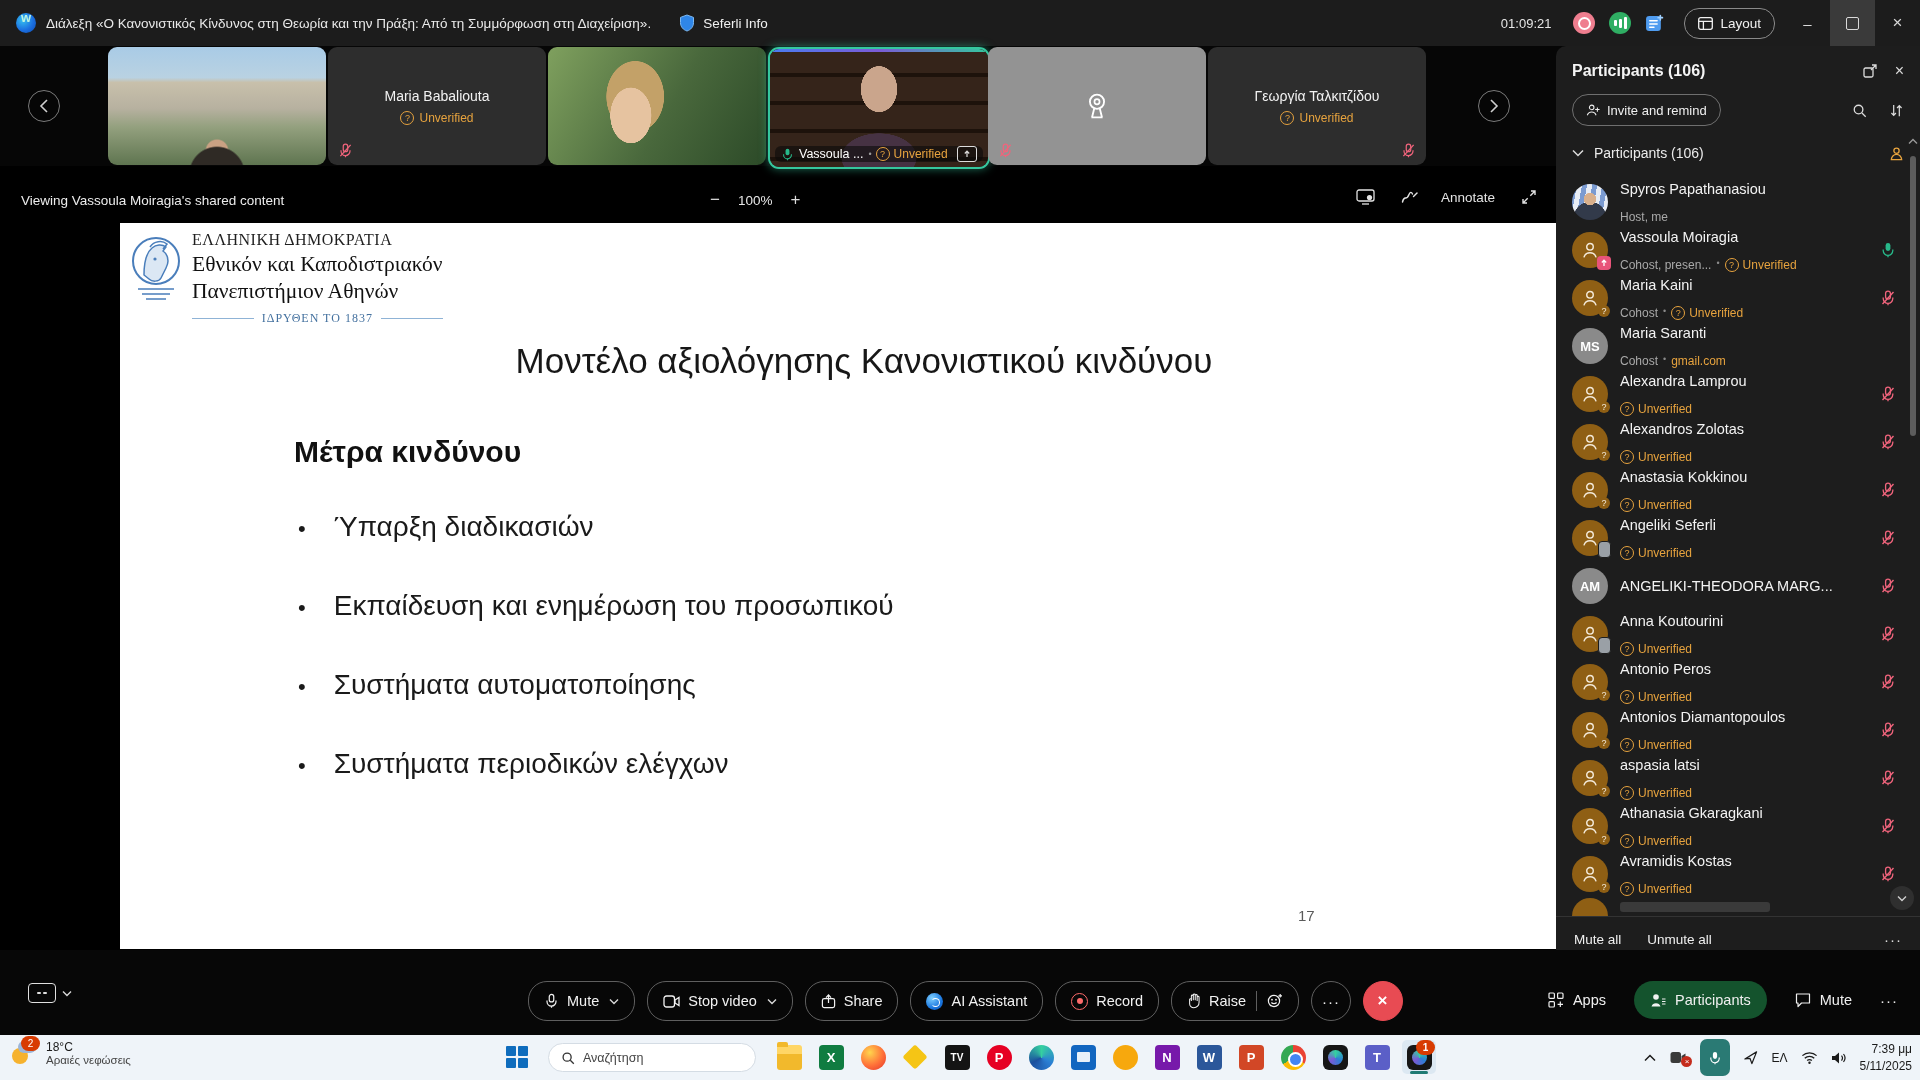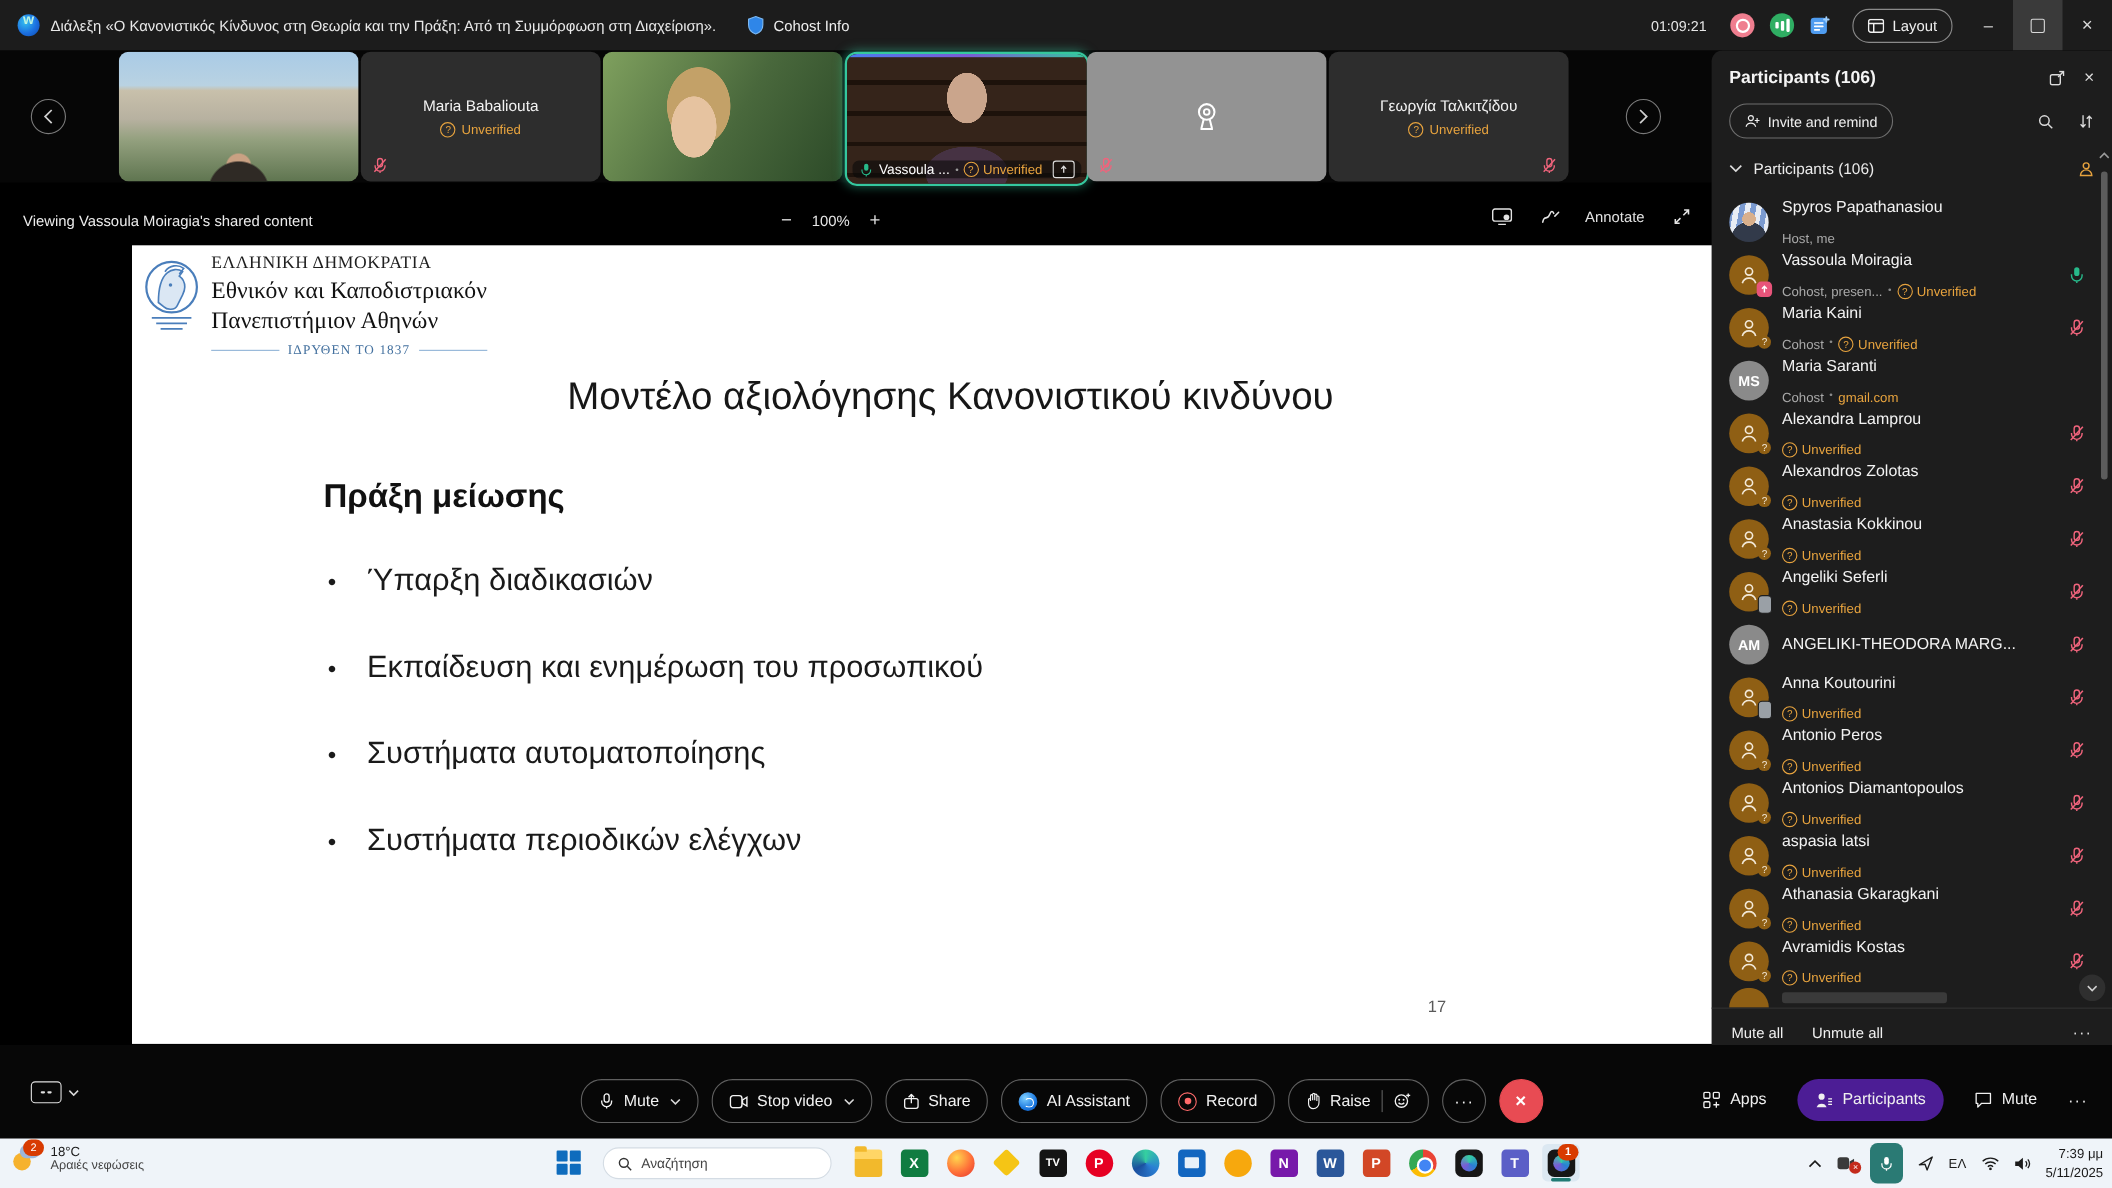--- a/index.html
+++ b/index.html
@@ -123,21 +123,21 @@
   .pill .chev{margin-left:2px;color:#d8d8d8}
   .pill .sep{width:1px;height:20px;background:#5f5f5f;margin:0 2px}
   .circ{width:38px;height:38px;border-radius:50%;border:1px solid #5f5f5f;display:flex;align-items:center;justify-content:center;color:#f0f0f0;font-size:15px;letter-spacing:1px}
   .circ.leave{background:#e84b53;border-color:#e84b53;color:#fff;font-size:17px;font-weight:bold}
   .ai-ic{width:17px;height:17px;border-radius:50%;background:radial-gradient(circle at 35% 30%,#7fd0ff,#1b78e0 60%,#0b4fb0);position:relative}
   .ai-ic::after{content:"";position:absolute;left:5px;top:5px;width:7px;height:7px;border-radius:50%;border:1.5px solid #fff;border-left-color:transparent}
   .rec-ic{width:15px;height:15px;border-radius:50%;border:1.7px solid #ff6b6b;display:flex;align-items:center;justify-content:center}
   .rec-ic i{width:6px;height:6px;border-radius:50%;background:#ff6b6b}
   .right-group{position:absolute;right:22px;top:31px;display:flex;align-items:center;gap:28px}
   .flatbtn{display:flex;align-items:center;gap:9px;font-size:14.5px;color:#f0f0f0}
-  .flatbtn.active{background:#4c1d95;height:38px;border-radius:19px;padding:0 16px}
+  .flatbtn.active{background:#14532d;height:38px;border-radius:19px;padding:0 16px}
   
   .taskbar{position:absolute;left:0;right:0;top:1035px;height:45px;background:#eff4f9;color:#1b1b1b}
   .weather{position:absolute;left:10px;top:4px;display:flex;align-items:center;gap:8px}
   .w-ic{width:28px;height:28px;position:relative}
   .w-sun{position:absolute;left:2px;top:9px;width:16px;height:16px;border-radius:50%;background:#f6b22e}
   .w-cloud{position:absolute;left:8px;top:2px;width:18px;height:12px;border-radius:7px;background:#9db6d8}
   .w-badge{position:absolute;right:-2px;top:-3px;min-width:15px;height:15px;border-radius:8px;background:#d83b01;color:#fff;font-size:10px;display:flex;align-items:center;justify-content:center;padding:0 2px}
   .w-temp{font-size:12px;color:#1b1b1b}
   .w-desc{font-size:11.5px;color:#444}
   .startbtn{position:absolute;left:506px;top:11px;width:22px;height:22px;display:grid;grid-template-columns:10px 10px;grid-template-rows:10px 10px;gap:2px}
@@ -172,21 +172,21 @@
 <body>
 
 <div class="titlebar">
   <span class="wx-logo"></span>
   <span class="mtitle">Διάλεξη «Ο Κανονιστικός Κίνδυνος στη Θεωρία και την Πράξη: Από τη Συμμόρφωση στη Διαχείριση».</span>
   <span class="shield">
     <svg width="16" height="18" viewBox="0 0 16 18">
         <path d="M8 1l6.5 2.4v5.2c0 4.2-2.7 7.2-6.5 8.4-3.8-1.2-6.5-4.2-6.5-8.4V3.4z" fill="#2f86e8" stroke="#7db9f2" stroke-width="1"></path>
       </svg>
   </span>
-  <span class="minfo">Cohost Info</span>
+  <span class="minfo">Seferli Info</span>
   <div class="tb-right">
     <span class="timer">01:09:21</span>
     <span class="tb-badge rec">
         <i></i>
       </span>
     <span class="tb-badge net">
       <i style="height:6px"></i>
         <i style="height:9px"></i>
         <i style="height:12px"></i>
     </span>
@@ -347,21 +347,21 @@
       <path d="M8 58h36M12 63h28M16 68h20" stroke="#4a7ebb" stroke-width="1.6"></path>
     </svg>
     <div class="scol">
       <div class="l1">ΕΛΛΗΝΙΚΗ ΔΗΜΟΚΡΑΤΙΑ</div>
       <div class="l2">Εθνικόν και Καποδιστριακόν</div>
       <div class="l3">Πανεπιστήμιον Αθηνών</div>
       <div class="founded">ΙΔΡΥΘΕΝ ΤΟ 1837</div>
     </div>
   </div>
   <div class="stitle">Μοντέλο αξιολόγησης Κανονιστικού κινδύνου</div>
-  <div class="ssub">Πράξη μείωσης</div>
+  <div class="ssub">Μέτρα κινδύνου</div>
   <div class="sbullets" id="bullets">
       <div class="sb-row">
         <span class="sb-dot">•</span>
         <span>Ύπαρξη διαδικασιών</span>
       </div>
       <div class="sb-row">
         <span class="sb-dot">•</span>
         <span>Εκπαίδευση και ενημέρωση του προσωπικού</span>
       </div>
       <div class="sb-row">

